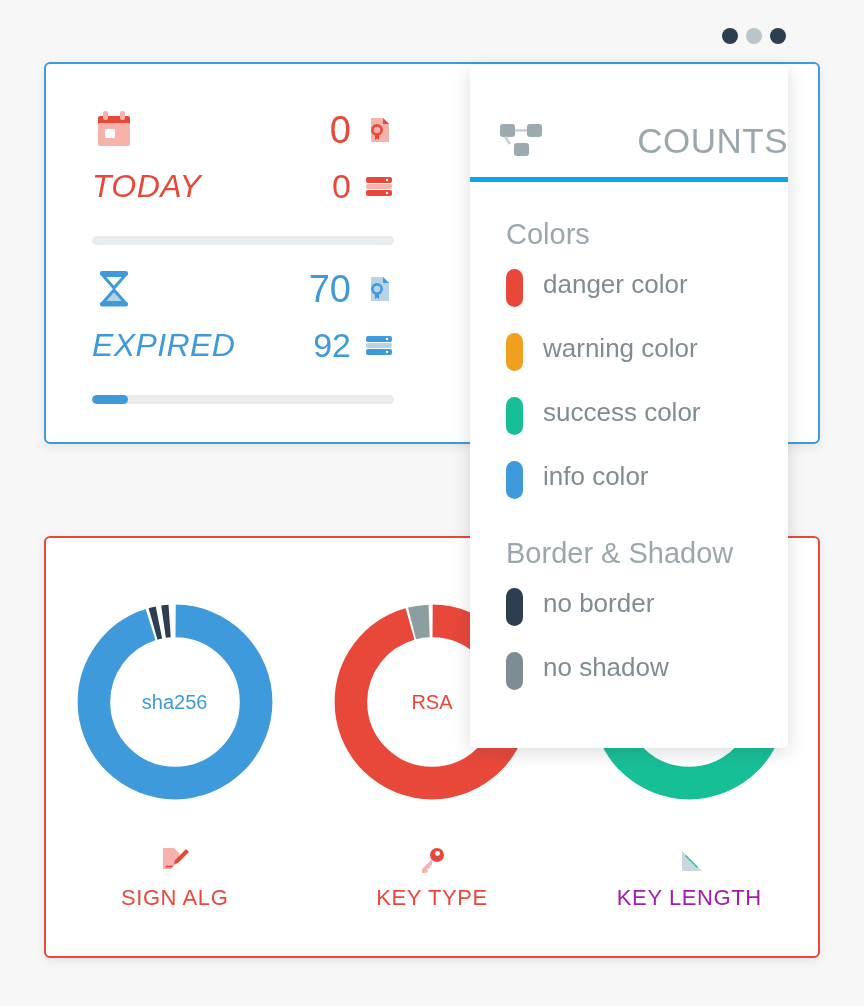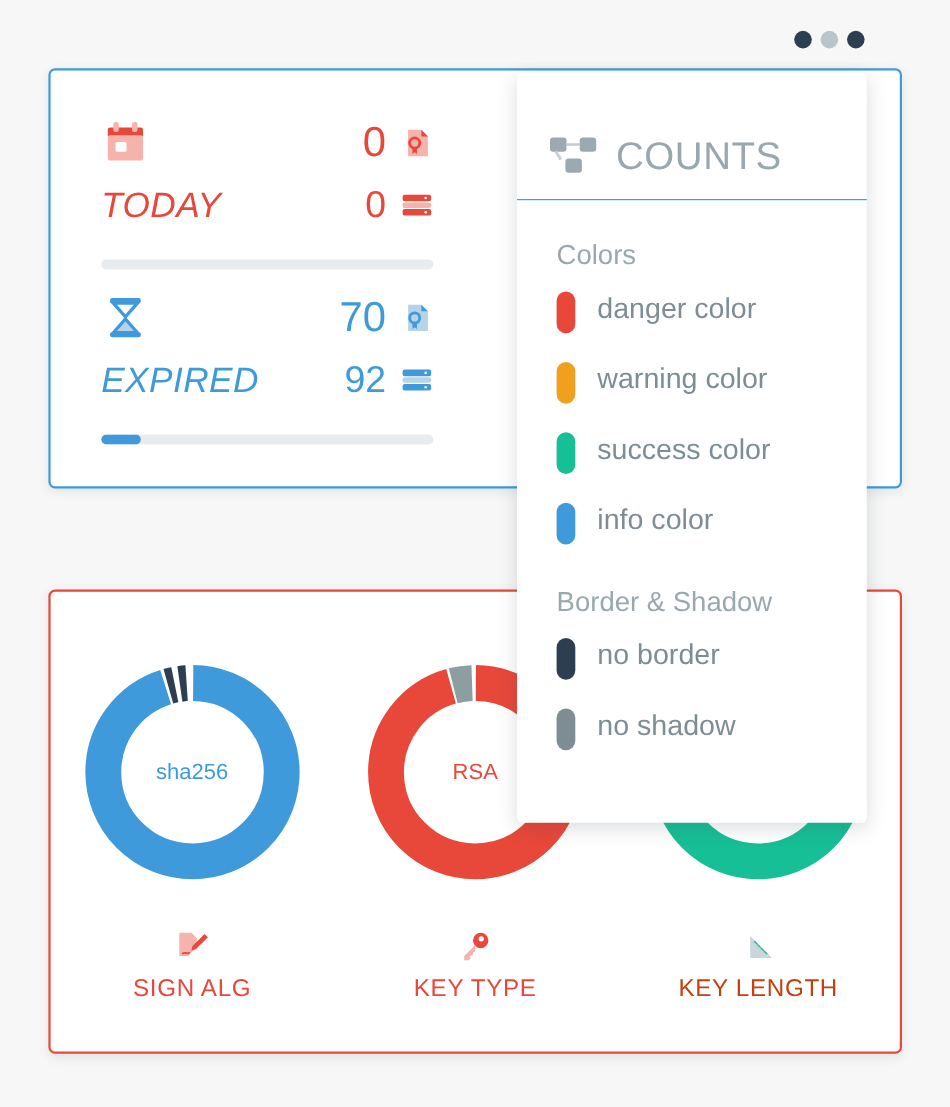--- a/index.html
+++ b/index.html
@@ -120,21 +120,21 @@
   .bar > i {
     display: block;
     height: 100%;
     border-radius: 5px;
   }
 
   
   .c-danger  { color: #e8483a; }
   .c-info    { color: #3e9ada; }
   .c-warning { color: #f0a01e; }
-  .c-success { color: #c2410c; }
+  .c-success { color: #a21caf; }
 
   
   .donut-row {
     display: flex;
     height: 100%;
     align-items: center;
     padding-top: 12px;
     box-sizing: border-box;
   }
   .donut-cell {
@@ -182,31 +182,32 @@
     z-index: 40;
     box-sizing: border-box;
   }
   .panel-head {
     display: flex;
     align-items: center;
     gap: 16px;
     padding: 38px 0 0 28px;
     height: 116px;
     box-sizing: border-box;
-    border-bottom: 1px solid #0ea5e9;
+    border-bottom: 5px solid #0ea5e9;
+    justify-content: space-between;
   }
   .panel-title {
     font-size: 35px;
     color: #9aa8ad;
     font-weight: 300;
     letter-spacing: .5px;
   }
   .panel-body { padding: 24px 0 0 36px; }
   .group-title {
-    font-size: 25px;
+    font-size: 29px;
     color: #9aa8ad;
     font-weight: 300;
     margin: 12px 0 18px 0;
   }
   .opt {
     display: flex;
     gap: 20px;
     height: 64px;
     cursor: pointer;
   }

